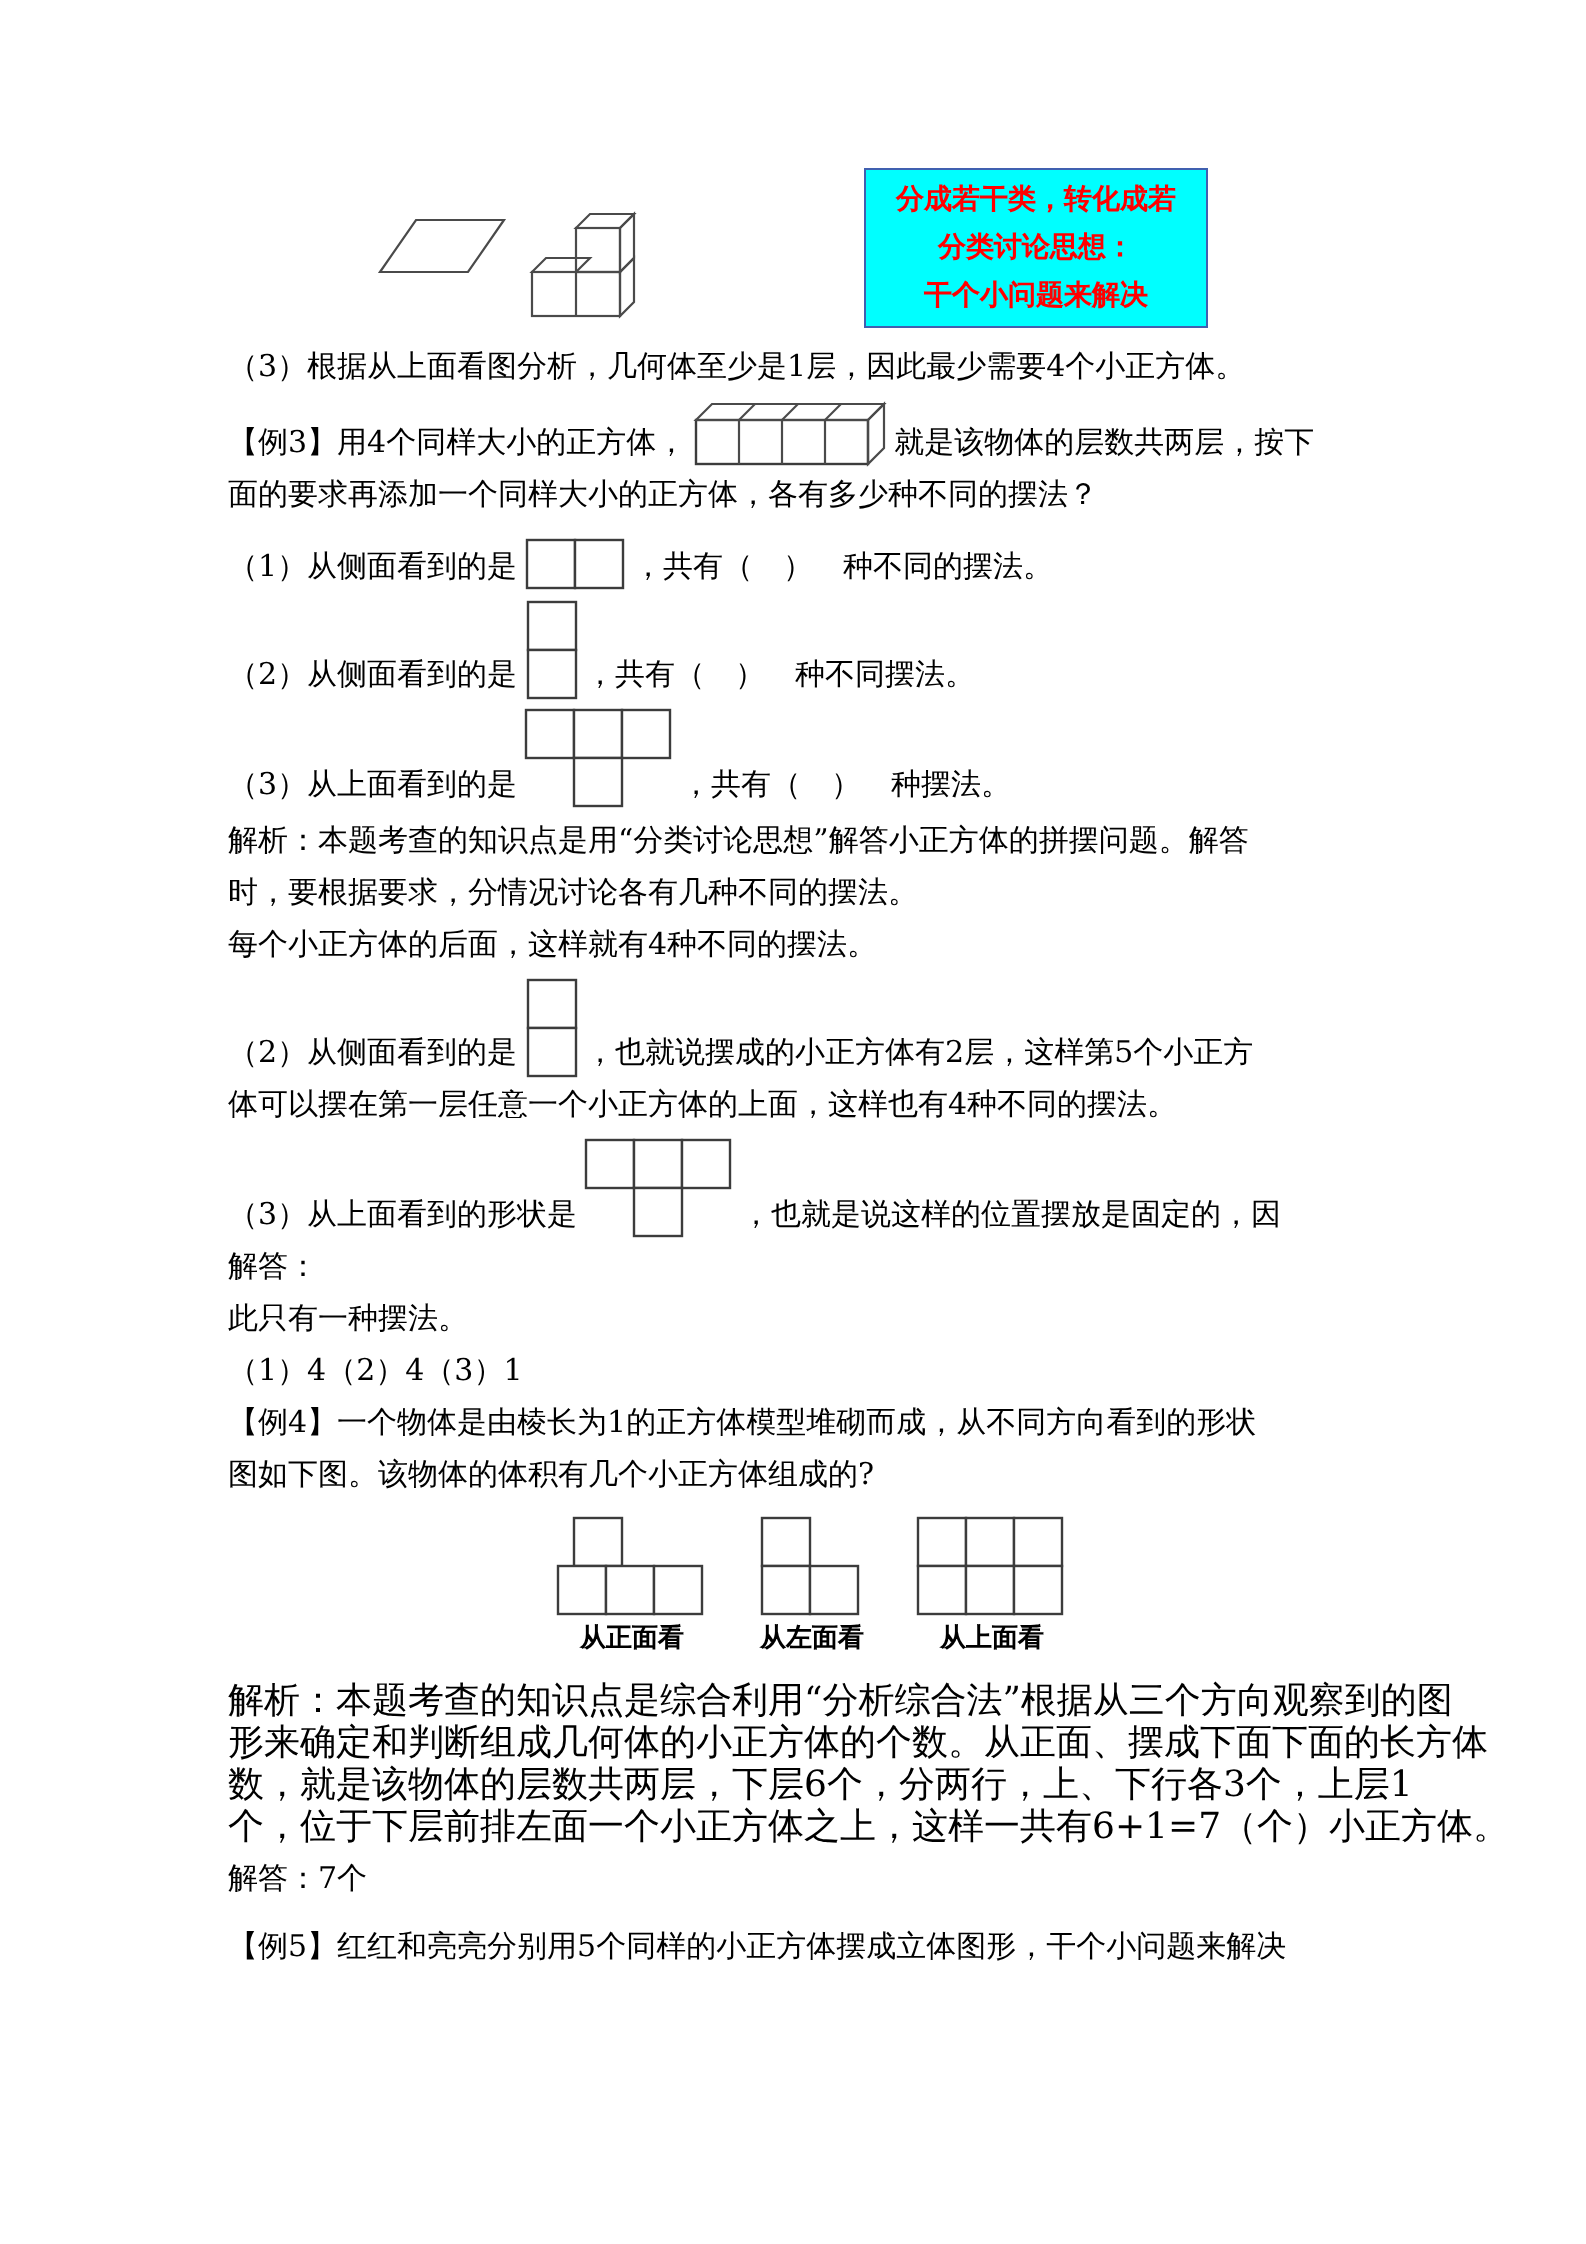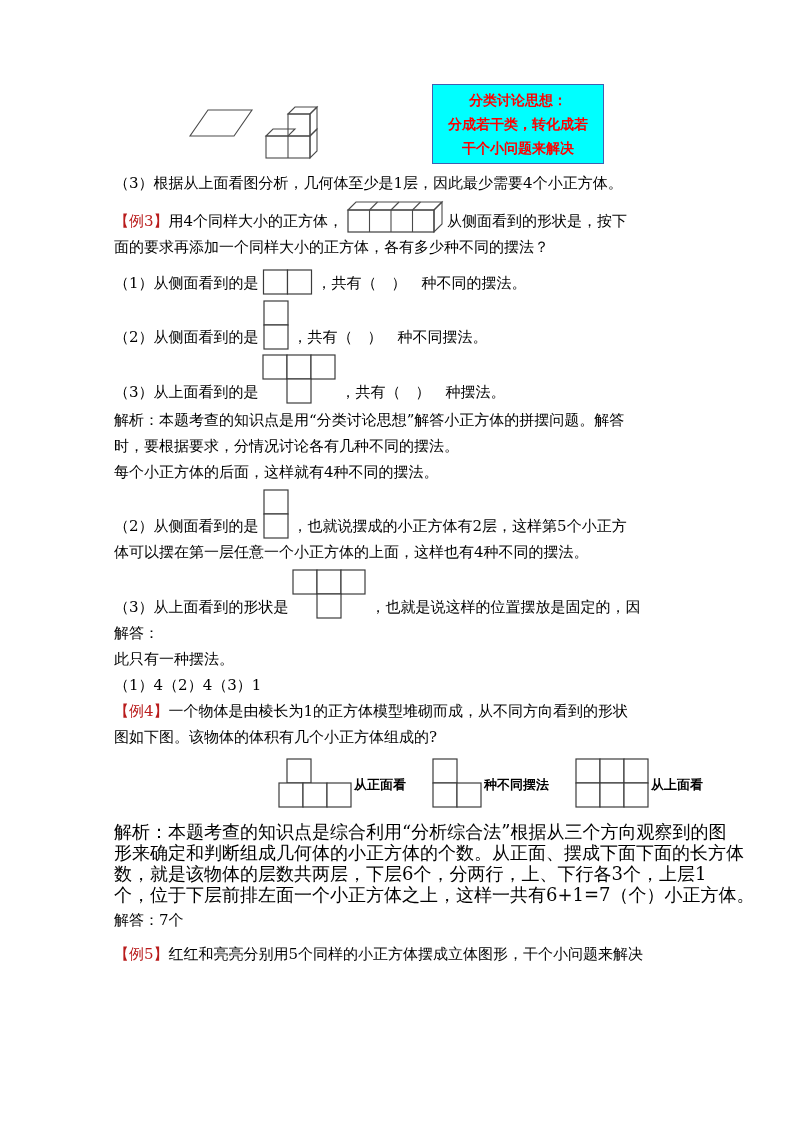--- a/index.html
+++ b/index.html
@@ -5,41 +5,41 @@
   * { margin:0; padding:0; box-sizing:border-box; }
   html,body { background:#e8e8e8; }
   .page {
     position:relative; width:793px; height:1122px; margin:0 auto;
     background:#ffffff; overflow:hidden;
     font-family:"DejaVu Serif","Liberation Serif",serif;
     color:#000; font-size:15px;
   }
   .content { position:absolute; left:114px; top:84px; width:572px; }
   .ln { line-height:26px; white-space:nowrap; }
-  .red { color:#b91c1c; }
+  .red { color:#000000; }
   svg.inline { vertical-align:bottom; margin:0 3px; }
   .sq { fill:#ffffff; stroke:#3c3c3c; stroke-width:1.2; }
   .sk { fill:none; stroke:#4a4a4a; stroke-width:1.1; }
 
   
   .top-row { position:relative; height:80px; margin-bottom:6px; }
   .sketch { position:absolute; left:70px; top:4px; }
   .callout {
     position:absolute; left:318px; top:0; width:172px;
     background:#00ffff; border:1.6px solid #4060b0;
     padding:3px 4px; text-align:center;
   }
   .callout div { color:#ff0000; font-weight:bold; font-size:14px; line-height:24px; white-space:nowrap; }
 
   
   .mt4 { margin-top:4px; } .mt8 { margin-top:8px; } .mt2 { margin-top:2px; } .mt12 { margin-top:12px; }
 
   
   .fig-row { display:flex; align-items:flex-end; margin-left:164px; margin-top:8px; gap:26px; }
-  .fig-col { display:flex; flex-direction:row; align-items:center;justify-content:center; }
+  .fig-col { display:flex; flex-direction:column; align-items:center;justify-content:center; }
   .fig-label { font-weight:bold; font-size:13px; line-height:16px; margin-top:3px; white-space:nowrap; }
 
   .analysis4 .ln { font-size:18px; line-height:21px; }
 </style>
 </head>
 <body>
 
 <div class="page">
   <div class="content">
 
@@ -48,40 +48,40 @@
         <polygon class="sk" points="24,22 68,22 50,48 6,48"></polygon>
         <rect class="sk" x="82" y="48" width="44" height="22"></rect>
         <line class="sk" x1="104" y1="48" x2="104" y2="70"></line>
         <rect class="sk" x="104" y="26" width="22" height="22"></rect>
         <polygon class="sk" points="82,48 89,41 111,41 104,48"></polygon>
         <polygon class="sk" points="104,26 111,19 133,19 126,26"></polygon>
         <polygon class="sk" points="126,26 133,19 133,41 126,48"></polygon>
         <polygon class="sk" points="126,48 133,41 133,63 126,70"></polygon>
       </svg>
       <div class="callout">
+        <div>分成若干类，转化成若</div>
         <div>分类讨论思想：</div>
-        <div>分成若干类，转化成若</div>
         <div>干个小问题来解决</div>
       </div>
     </div>
 
     <div class="ln">（3）根据从上面看图分析，几何体至少是1层，因此最少需要4个小正方体。</div>
 
     <div class="ln mt4">
       <span class="red">【例3】</span><span>用4个同样大小的正方体，</span><svg class="inline" width="98" height="34" viewBox="0 0 98 34">
         <rect class="sq" x="2" y="10" width="86" height="22" fill="none"></rect>
         <line class="sk" x1="23.5" y1="10" x2="23.5" y2="32"></line>
         <line class="sk" x1="45" y1="10" x2="45" y2="32"></line>
         <line class="sk" x1="66.5" y1="10" x2="66.5" y2="32"></line>
         <polygon class="sk" points="2,10 10,2 96,2 88,10"></polygon>
         <line class="sk" x1="23.5" y1="10" x2="31.5" y2="2"></line>
         <line class="sk" x1="45" y1="10" x2="53" y2="2"></line>
         <line class="sk" x1="66.5" y1="10" x2="74.5" y2="2"></line>
         <polygon class="sk" points="88,10 96,2 96,24 88,32"></polygon>
-      </svg><span>从侧面看到的形状是，按下</span>
+      </svg><span>就是该物体的层数共两层，按下</span>
     </div>
     <div class="ln">面的要求再添加一个同样大小的正方体，各有多少种不同的摆法？</div>
 
     <div class="ln mt8">
       <span>（1）从侧面看到的是</span><svg class="inline" width="52" height="28" viewBox="0 0 52 28">
         <rect class="sq" x="1.5" y="2" width="24" height="24"></rect>
         <rect class="sq" x="25.5" y="2" width="24" height="24"></rect>
       </svg><span>，共有（　）　种不同的摆法。</span>
     </div>
 
@@ -141,21 +141,21 @@
           <rect class="sq" x="49" y="25" width="24" height="24"></rect>
         </svg>
         <div class="fig-label">从正面看</div>
       </div>
       <div class="fig-col">
         <svg width="52" height="51" viewBox="0 0 52 51">
           <rect class="sq" x="1" y="1" width="24" height="24"></rect>
           <rect class="sq" x="1" y="25" width="24" height="24"></rect>
           <rect class="sq" x="25" y="25" width="24" height="24"></rect>
         </svg>
-        <div class="fig-label">种不同摆法</div>
+        <div class="fig-label">从左面看</div>
       </div>
       <div class="fig-col">
         <svg width="76" height="51" viewBox="0 0 76 51">
           <rect class="sq" x="1" y="1" width="24" height="24"></rect>
           <rect class="sq" x="25" y="1" width="24" height="24"></rect>
           <rect class="sq" x="49" y="1" width="24" height="24"></rect>
           <rect class="sq" x="1" y="25" width="24" height="24"></rect>
           <rect class="sq" x="25" y="25" width="24" height="24"></rect>
           <rect class="sq" x="49" y="25" width="24" height="24"></rect>
         </svg>

